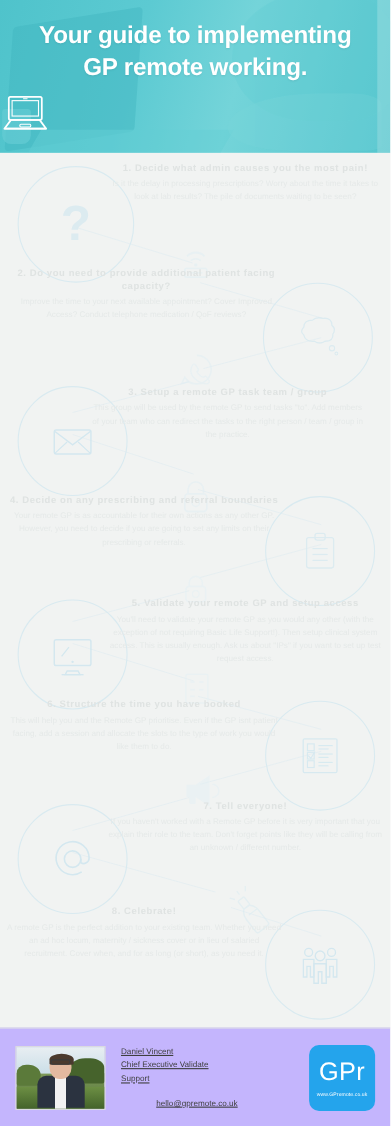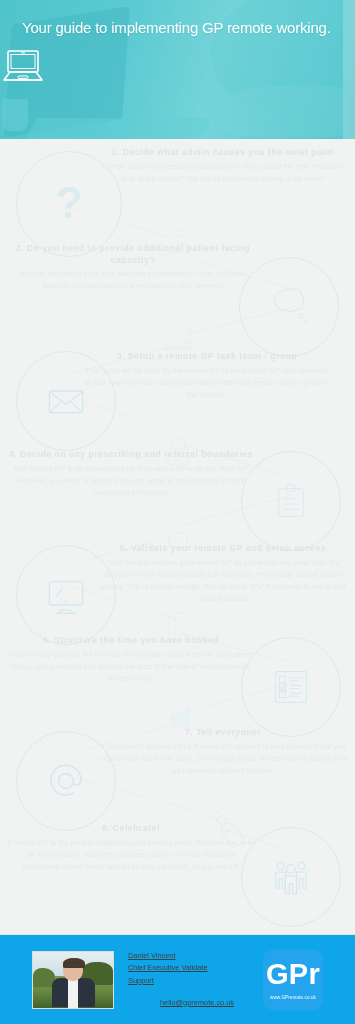--- a/index.html
+++ b/index.html
@@ -76,23 +76,24 @@
     position: absolute;
     right: 0; top: 0;
     width: 12px; height: 139px;
     background: #b9e6e8;
     opacity: .65;
   }
   .header-title {
     position: relative;
     z-index: 3;
     padding: 18px 22px 0;
+    text-align: center;
     color: #ffffff;
-    font-size: 15px;
-    font-weight: normal;
+    font-size: 22px;
+    font-weight: bold;
     line-height: 1.3;
     letter-spacing: -0.2px;
     text-shadow: 0 1px 2px rgba(0,0,0,.08);
   }
   .header-icon {
     position: relative;
     z-index: 3;
     margin: 10px auto 0;
     width: 46px; height: 38px;
   }
@@ -145,25 +146,25 @@
     z-index: 2;
     opacity: .5;
   }
 
   
   .footer {
     position: absolute;
     left: 0; bottom: 0;
     width: 355px;
     height: 90px;
-    background: #0ea5e9;
+    background: #c4b5fd;
     border-top: 1px solid #e2e5e4;
     display: flex;
     align-items: center;
-    padding: 0 32px;
+    padding: 0 14px;
   }
   .avatar {
     width: 82px; height: 58px;
     border: 1px solid #dcdedd;
     position: relative;
     overflow: hidden;
     flex: none;
     background: linear-gradient(#cfe3ef 0%, #cfe3ef 42%, #7e9a5a 42%, #4e6d33 100%);
   }
   .av-sky { position: absolute; left:0; top:0; width:100%; height:44%; background: linear-gradient(#e8eef2, #cbdfe8); }
@@ -192,21 +193,21 @@
     width: 60px; height: 60px;
     background: #24a4ec;
     border-radius: 9px;
     flex: none;
     display: flex;
     flex-direction: column;
     align-items: center;
     justify-content: center;
     color: #ffffff;
   }
-  .logo-mark { font-size: 29px; font-weight: bold; line-height: 1; letter-spacing: .3px; }
+  .logo-mark { font-size: 23px; font-weight: normal; line-height: 1; letter-spacing: .3px; }
   .logo-url { font-size: 4.6px; margin-top: 6px; letter-spacing: .1px; }
 </style>
 </head>
 <body>
 
 <div class="page">
 
   <div class="header">
     <div class="header-photo">
       <div class="hp-laptop"></div>

